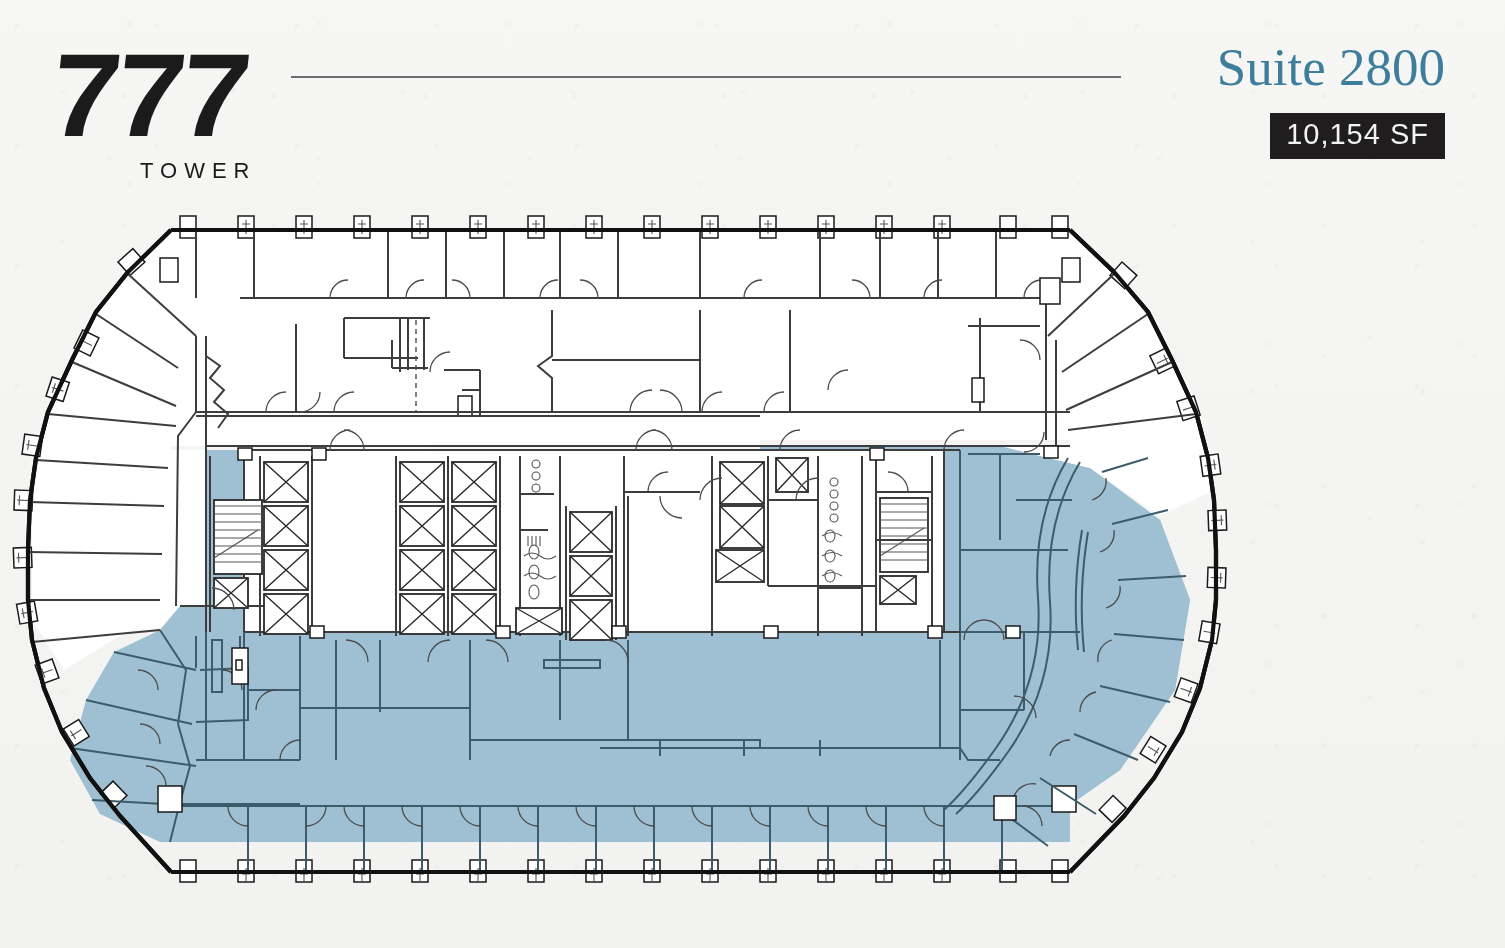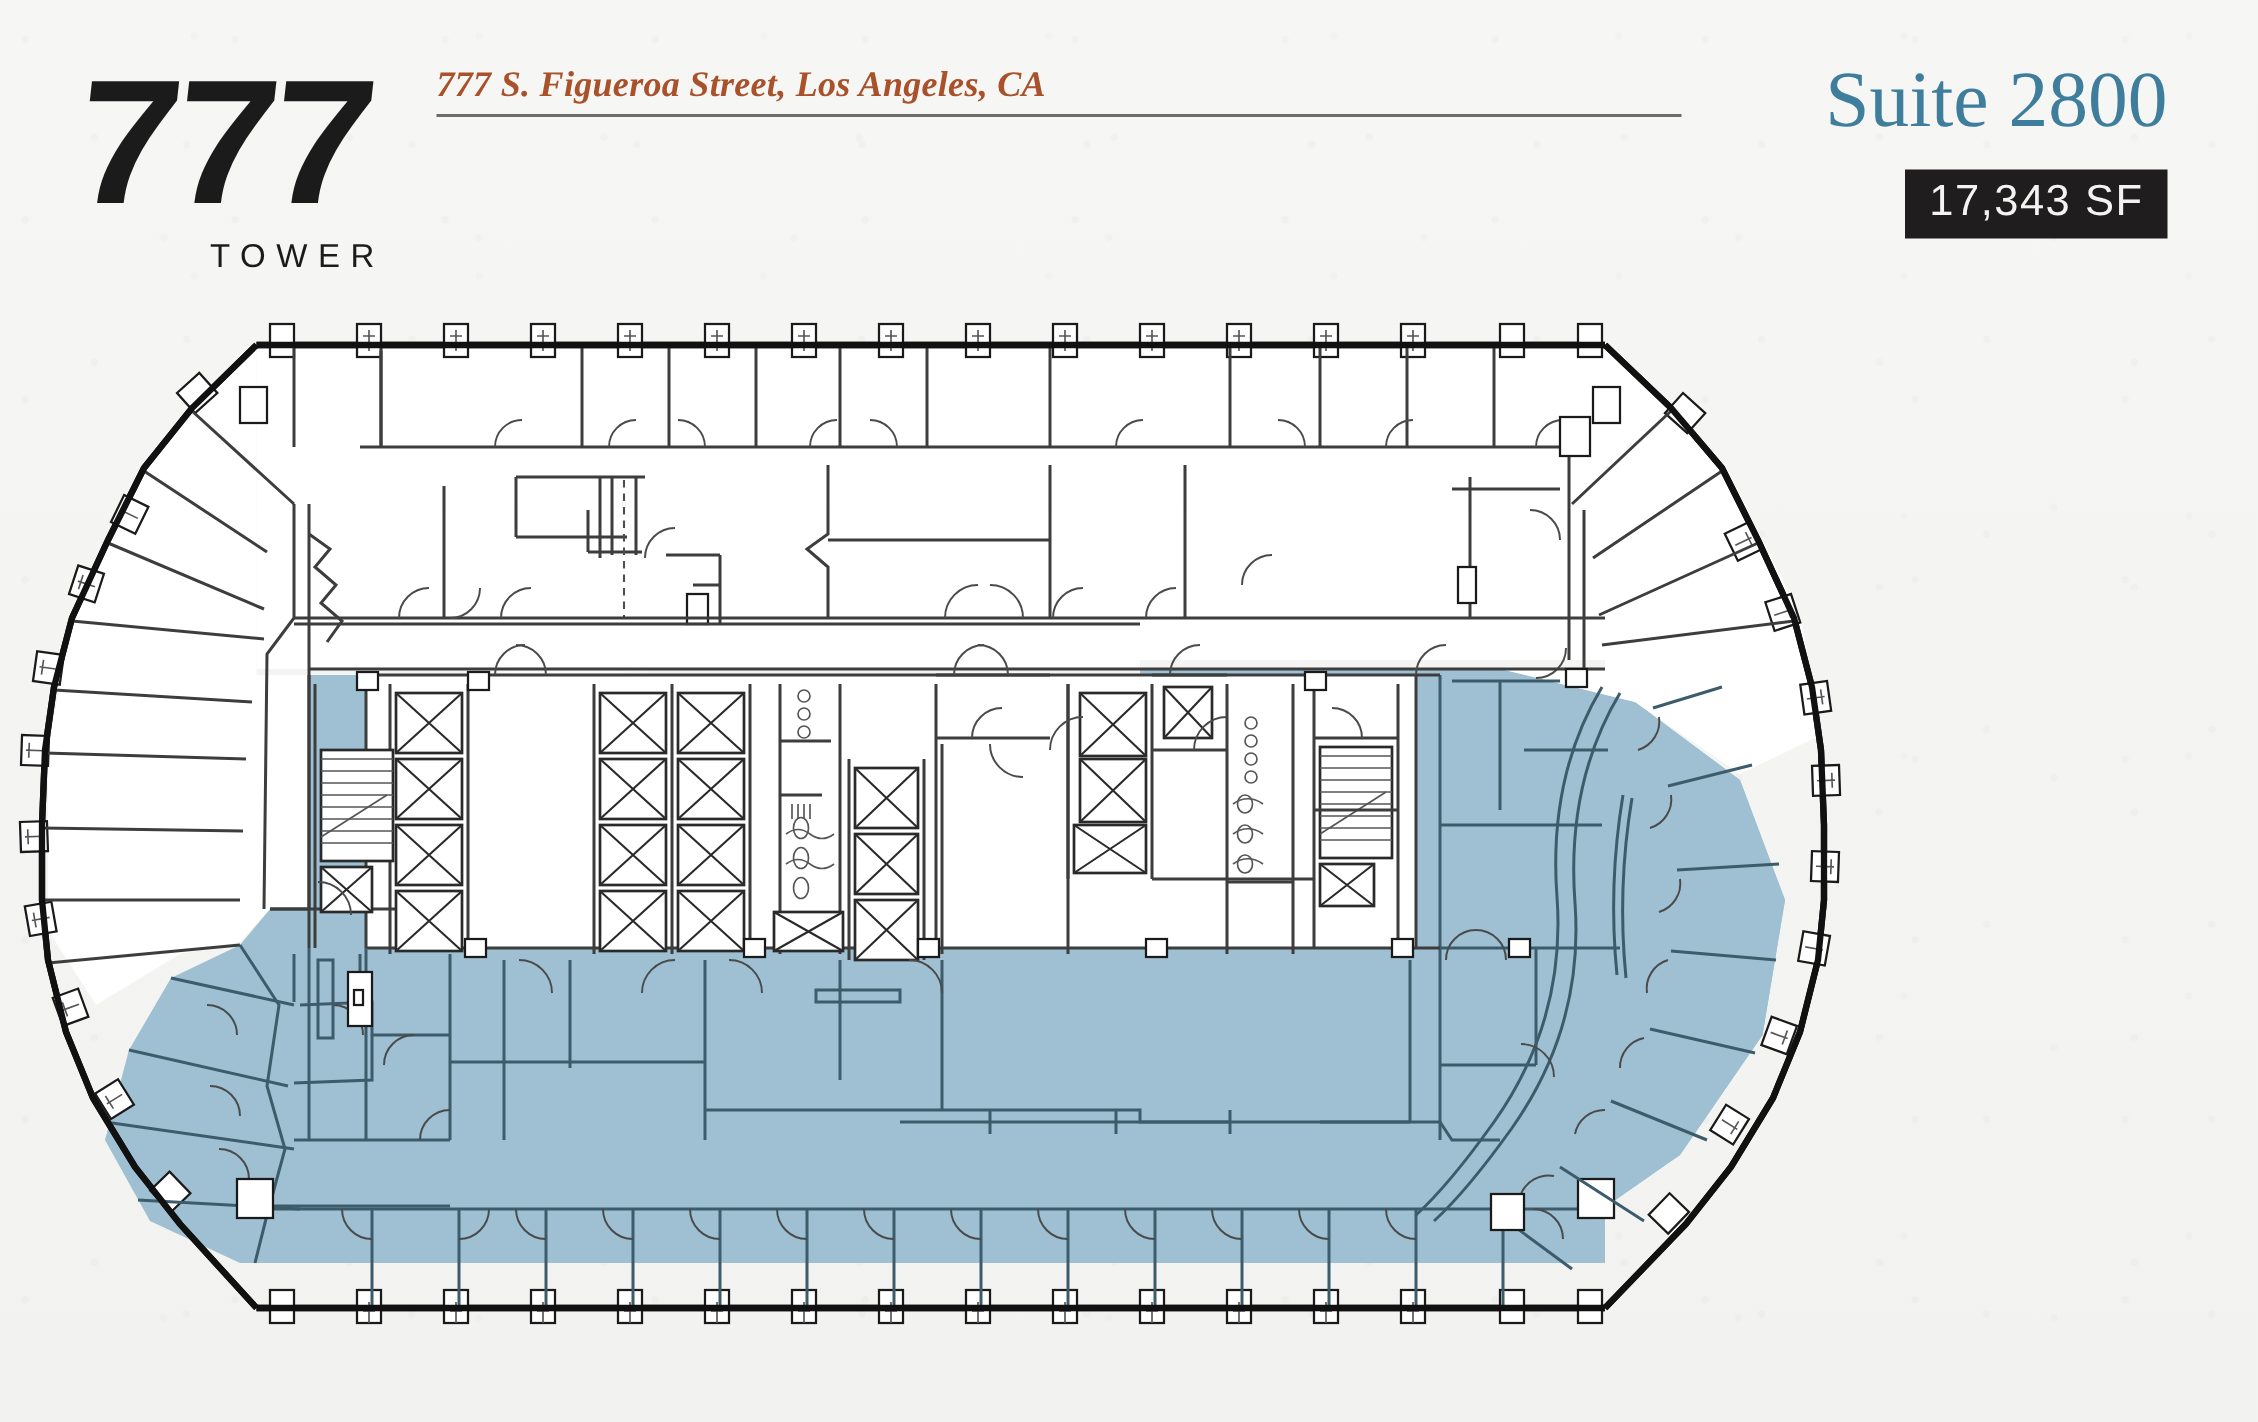--- a/index.html
+++ b/index.html
@@ -64,24 +64,23 @@
   svg{display:block;}
 </style>
 </head>
 <body>
 
 <div id="paper-texture"></div>
 
 <div id="header">
   <div id="logo-777">777</div>
   <div id="logo-tower">TOWER</div>
-  <div id="address">777 S. Figueroa Street, Los Angeles, CA</div>
   <div id="header-rule"></div>
   <div id="suite-title">Suite 2800</div>
-  <div id="sf-badge">17,343 SF</div>
+  <div id="sf-badge">10,154 SF</div>
 </div>
 
 <div id="plan-wrap">
 <svg width="1505" height="748" viewBox="0 0 1505 748">
   <defs>
     <style>
       .ow{fill:none;stroke:#111;stroke-width:4.2;stroke-linejoin:miter;}
       .iw{fill:none;stroke:#3d3d3d;stroke-width:2.0;}
       .iw2{fill:none;stroke:#4d4d4d;stroke-width:1.4;}
       .dr{fill:none;stroke:#4a4a4a;stroke-width:1.3;}

